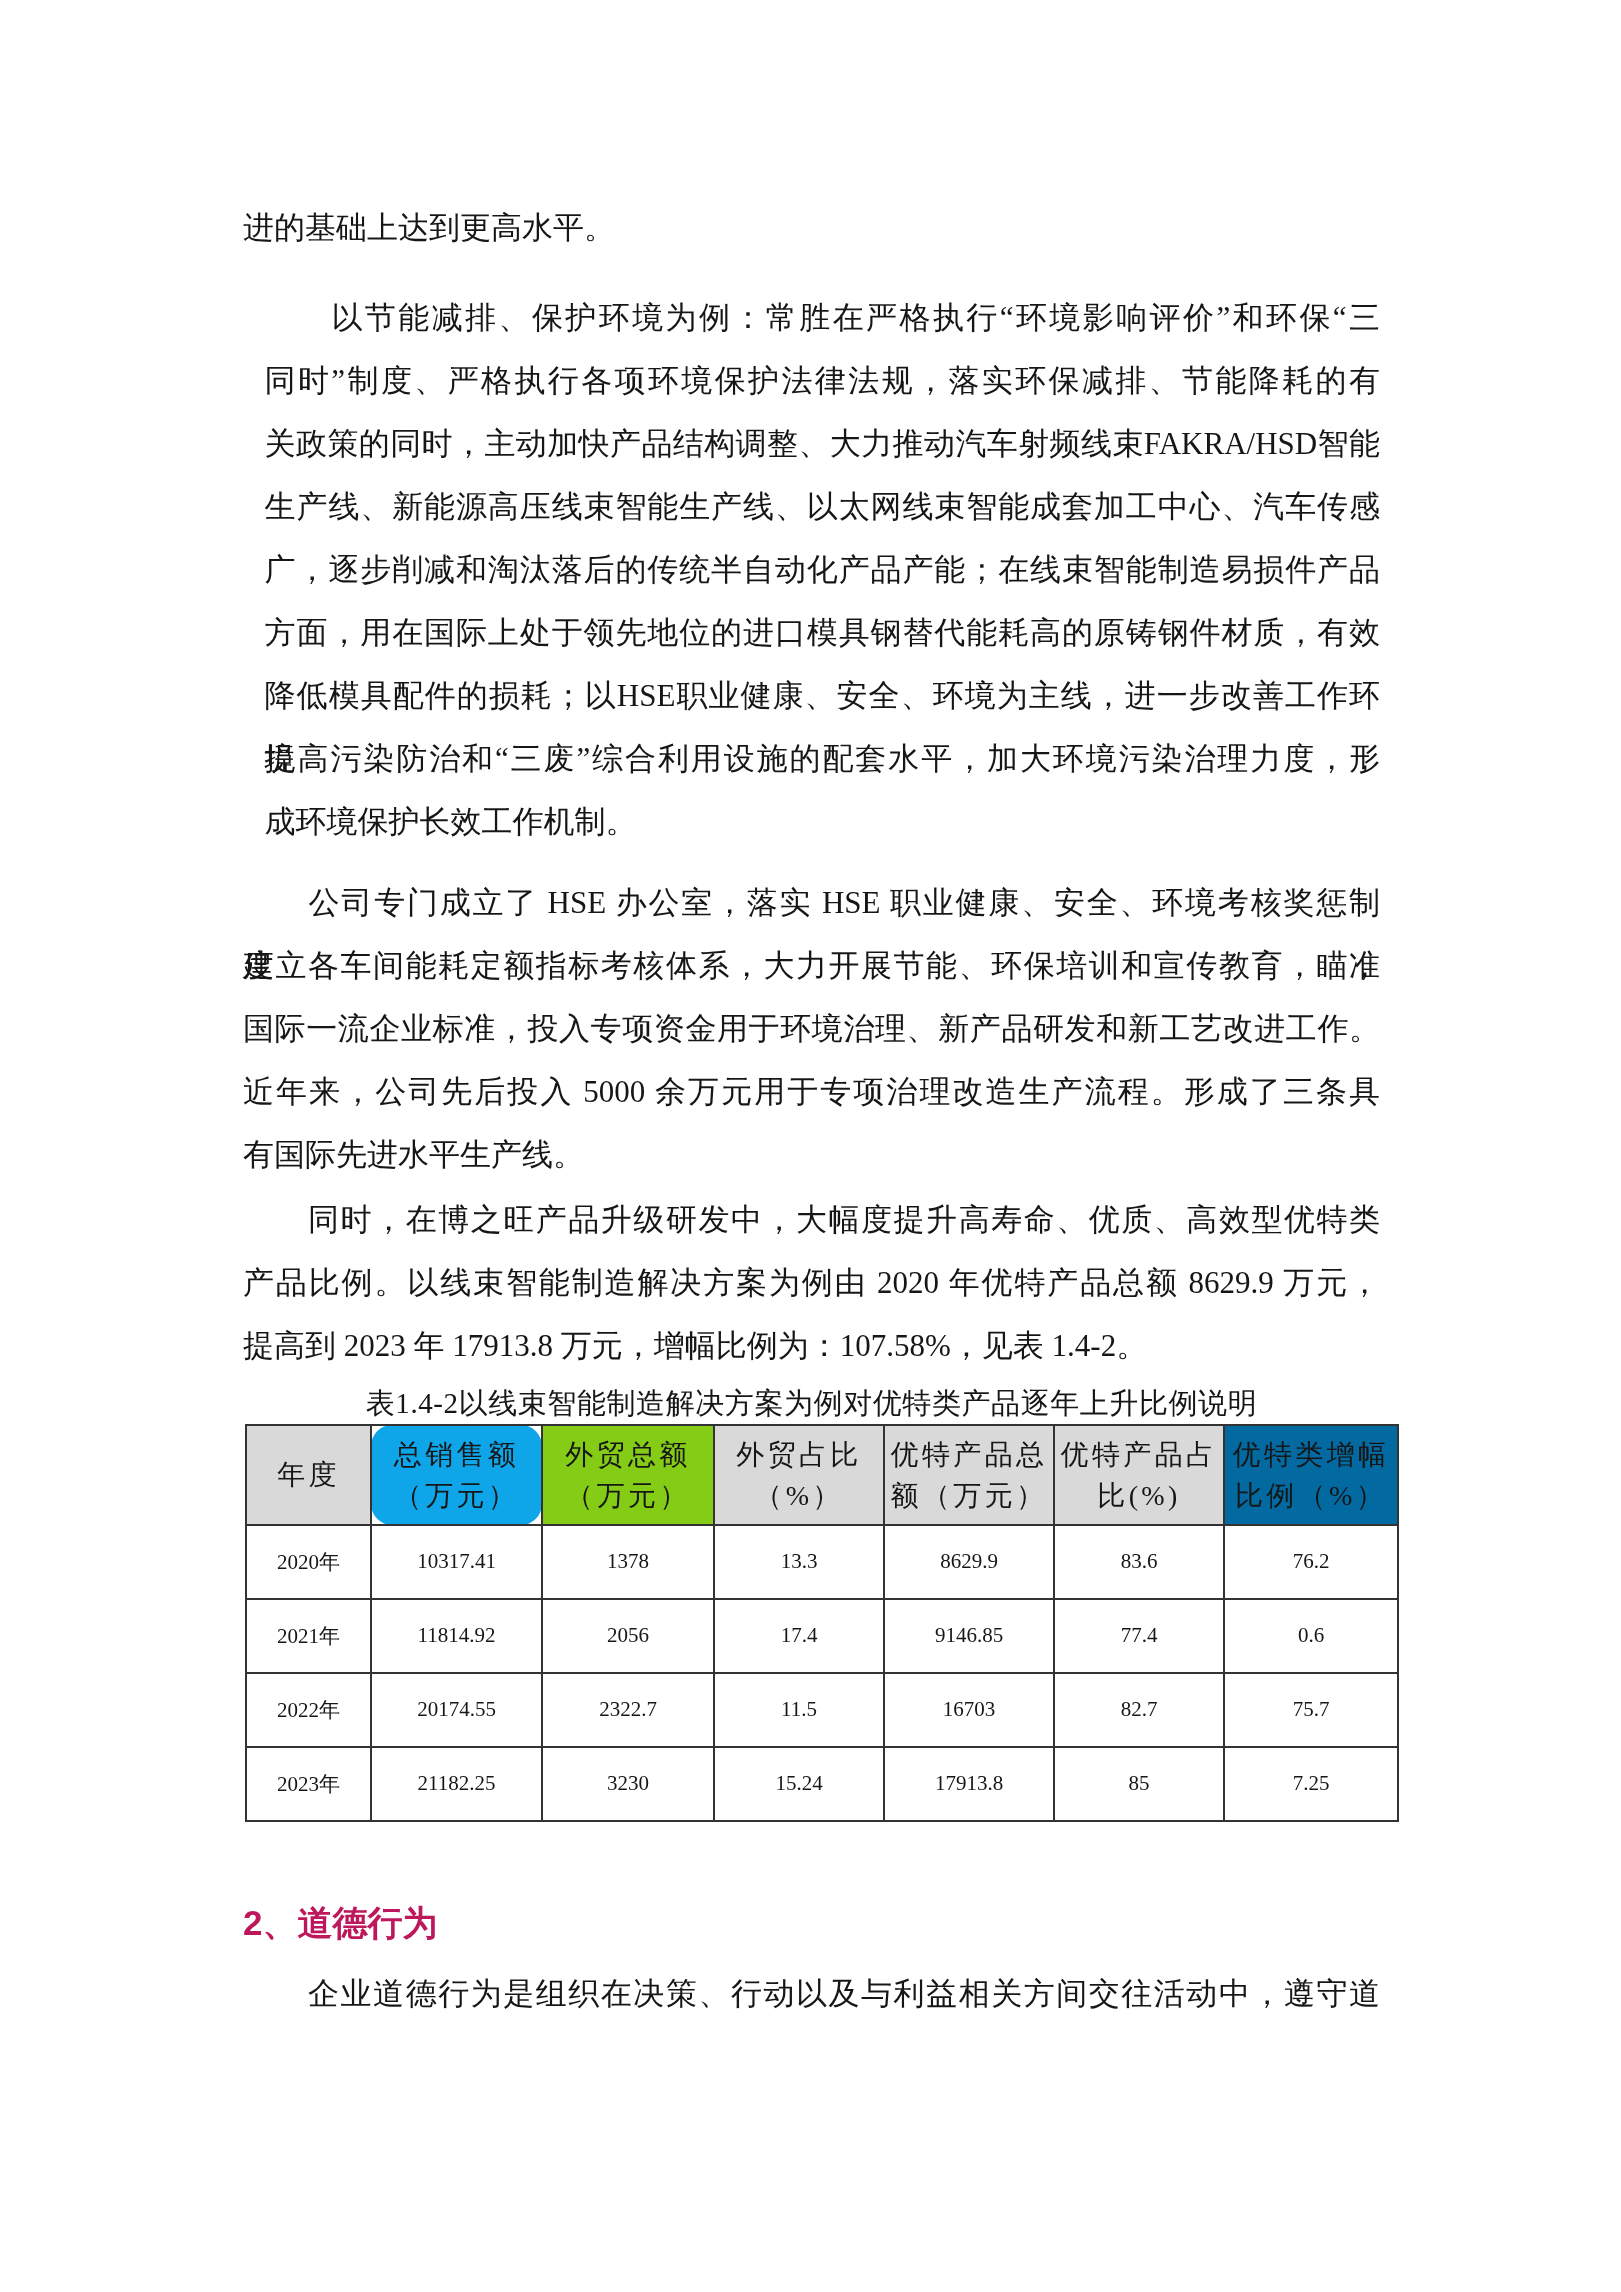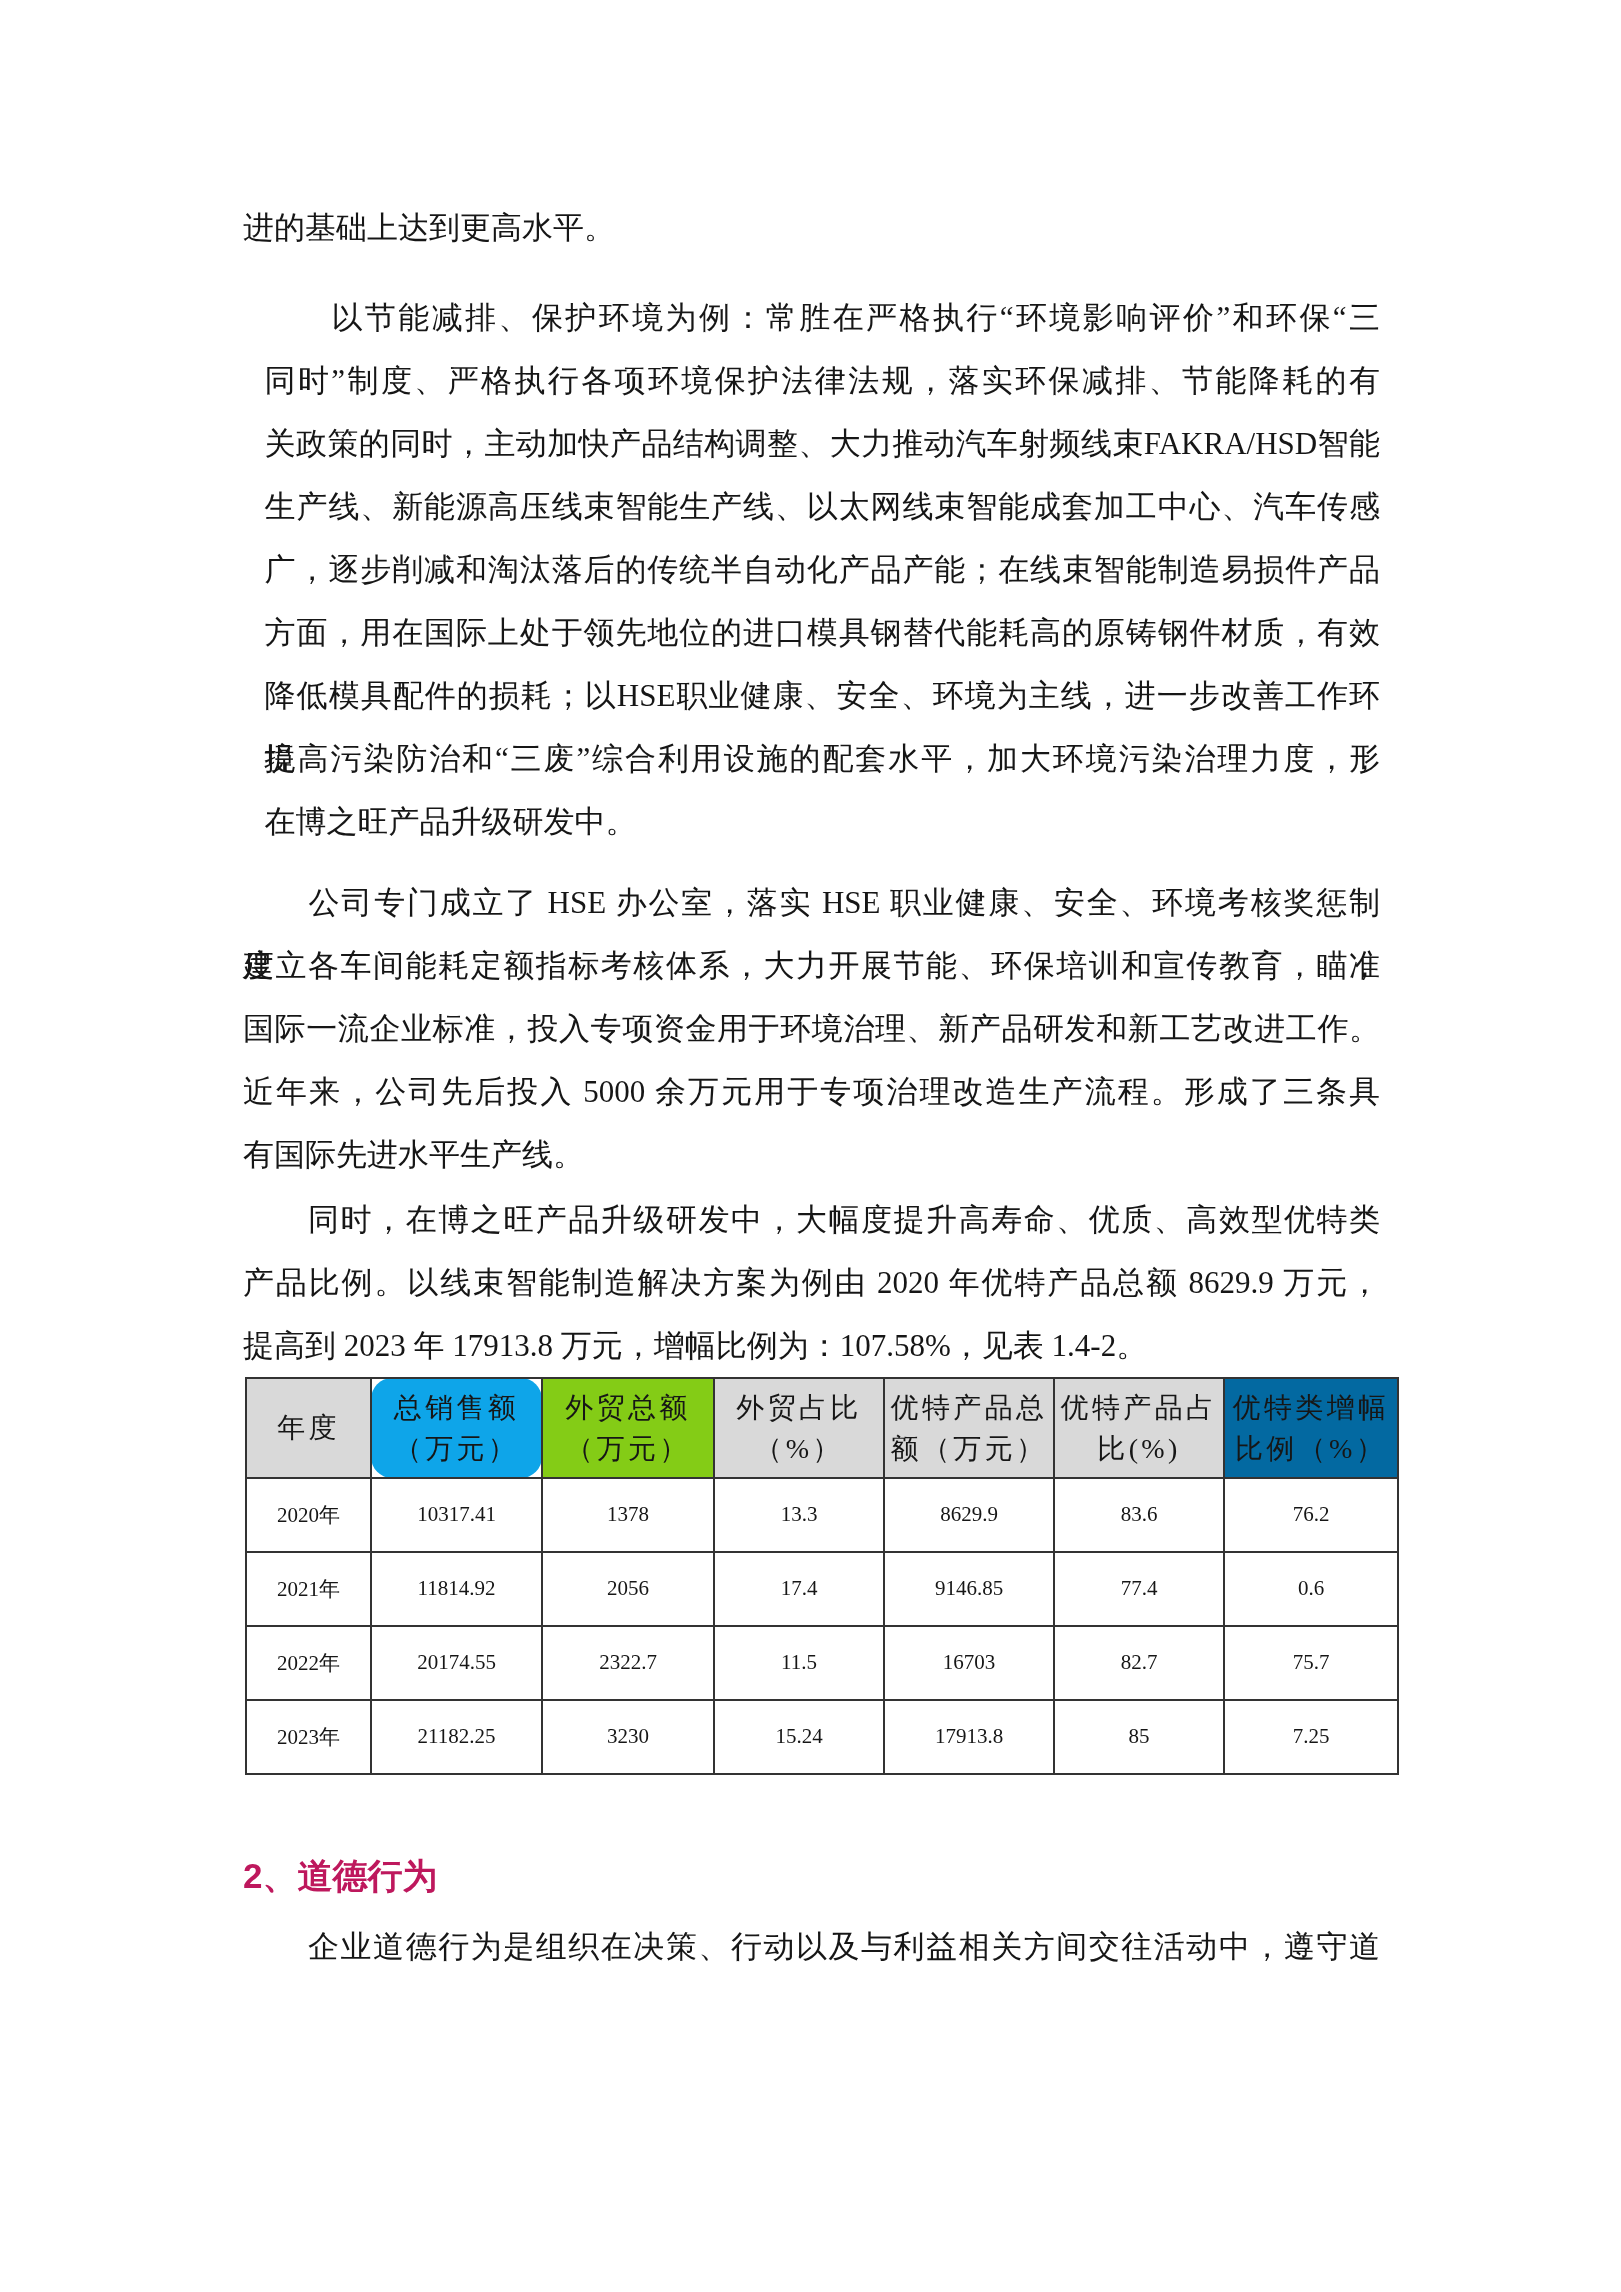--- a/index.html
+++ b/index.html
@@ -90,36 +90,37 @@
         </div>
         <div class="para p1">
           <div class="line just">　　以节能减排、保护环境为例：常胜在严格执行“环境影响评价”和环保“三</div>
           <div class="line just">同时”制度、严格执行各项环境保护法律法规，落实环保减排、节能降耗的有</div>
           <div class="line just">关政策的同时，主动加快产品结构调整、大力推动汽车射频线束FAKRA/HSD智能</div>
           <div class="line just">生产线、新能源高压线束智能生产线、以太网线束智能成套加工中心、汽车传感</div>
           <div class="line just">广，逐步削减和淘汰落后的传统半自动化产品产能；在线束智能制造易损件产品</div>
           <div class="line just">方面，用在国际上处于领先地位的进口模具钢替代能耗高的原铸钢件材质，有效</div>
           <div class="line just">降低模具配件的损耗；以HSE职业健康、安全、环境为主线，进一步改善工作环境，</div>
           <div class="line just">提高污染防治和“三废”综合利用设施的配套水平，加大环境污染治理力度，形</div>
-          <div class="line">在博之旺产品升级研发中。</div>
+          <div class="line">成环境保护长效工作机制。</div>
         </div>
         <div class="para p2">
           <div class="line just">　　公司专门成立了 HSE 办公室，落实 HSE 职业健康、安全、环境考核奖惩制度，</div>
           <div class="line just">建立各车间能耗定额指标考核体系，大力开展节能、环保培训和宣传教育，瞄准</div>
           <div class="line just">国际一流企业标准，投入专项资金用于环境治理、新产品研发和新工艺改进工作。</div>
           <div class="line just">近年来，公司先后投入 5000 余万元用于专项治理改造生产流程。形成了三条具</div>
           <div class="line">有国际先进水平生产线。</div>
         </div>
         <div class="para p3">
           <div class="line just">　　同时，在博之旺产品升级研发中，大幅度提升高寿命、优质、高效型优特类</div>
           <div class="line just">产品比例。以线束智能制造解决方案为例由 2020 年优特产品总额 8629.9 万元，</div>
           <div class="line">提高到 2023 年 17913.8 万元，增幅比例为：107.58%，见表 1.4-2。</div>
         </div>
       </div>
 
+    <div class="caption">表1.4-2以线束智能制造解决方案为例对优特类产品逐年上升比例说明</div>
 
     <table class="data">
       <colgroup>
           <col style="width: 125px;">
           <col style="width: 171px;">
           <col style="width: 172px;">
           <col style="width: 170px;">
           <col style="width: 170px;">
           <col style="width: 170px;">
           <col style="width: 174px;">

